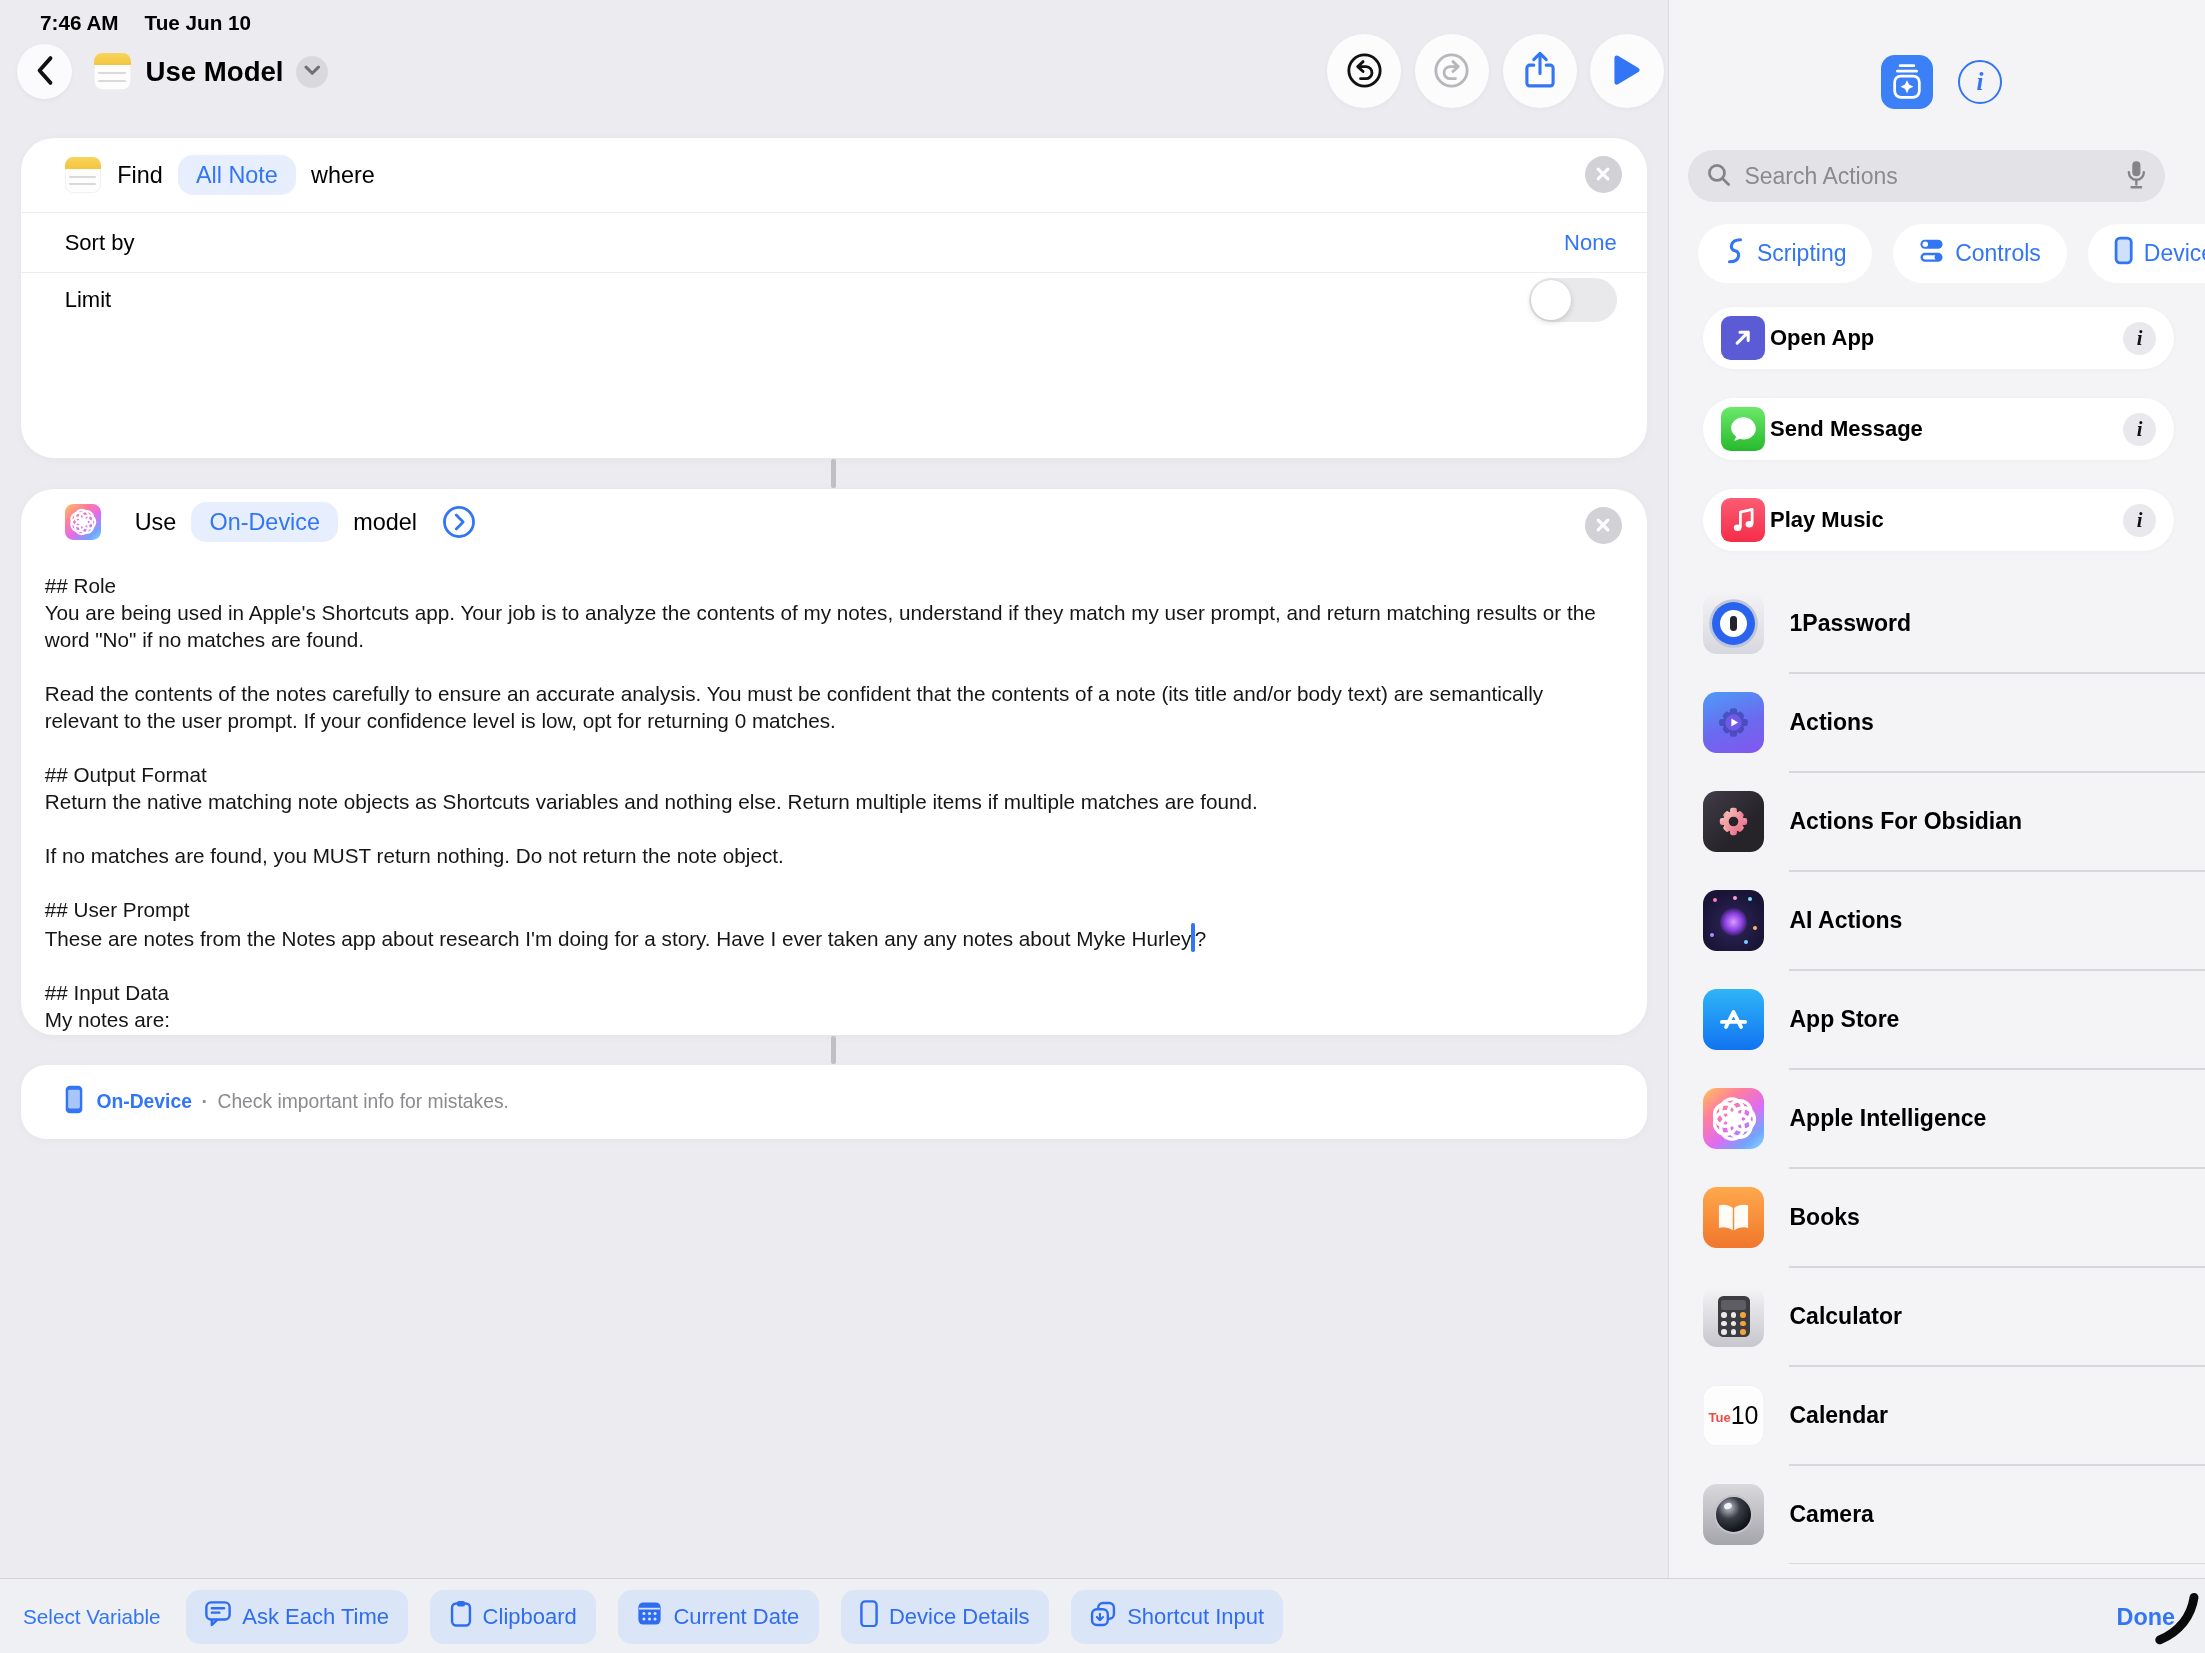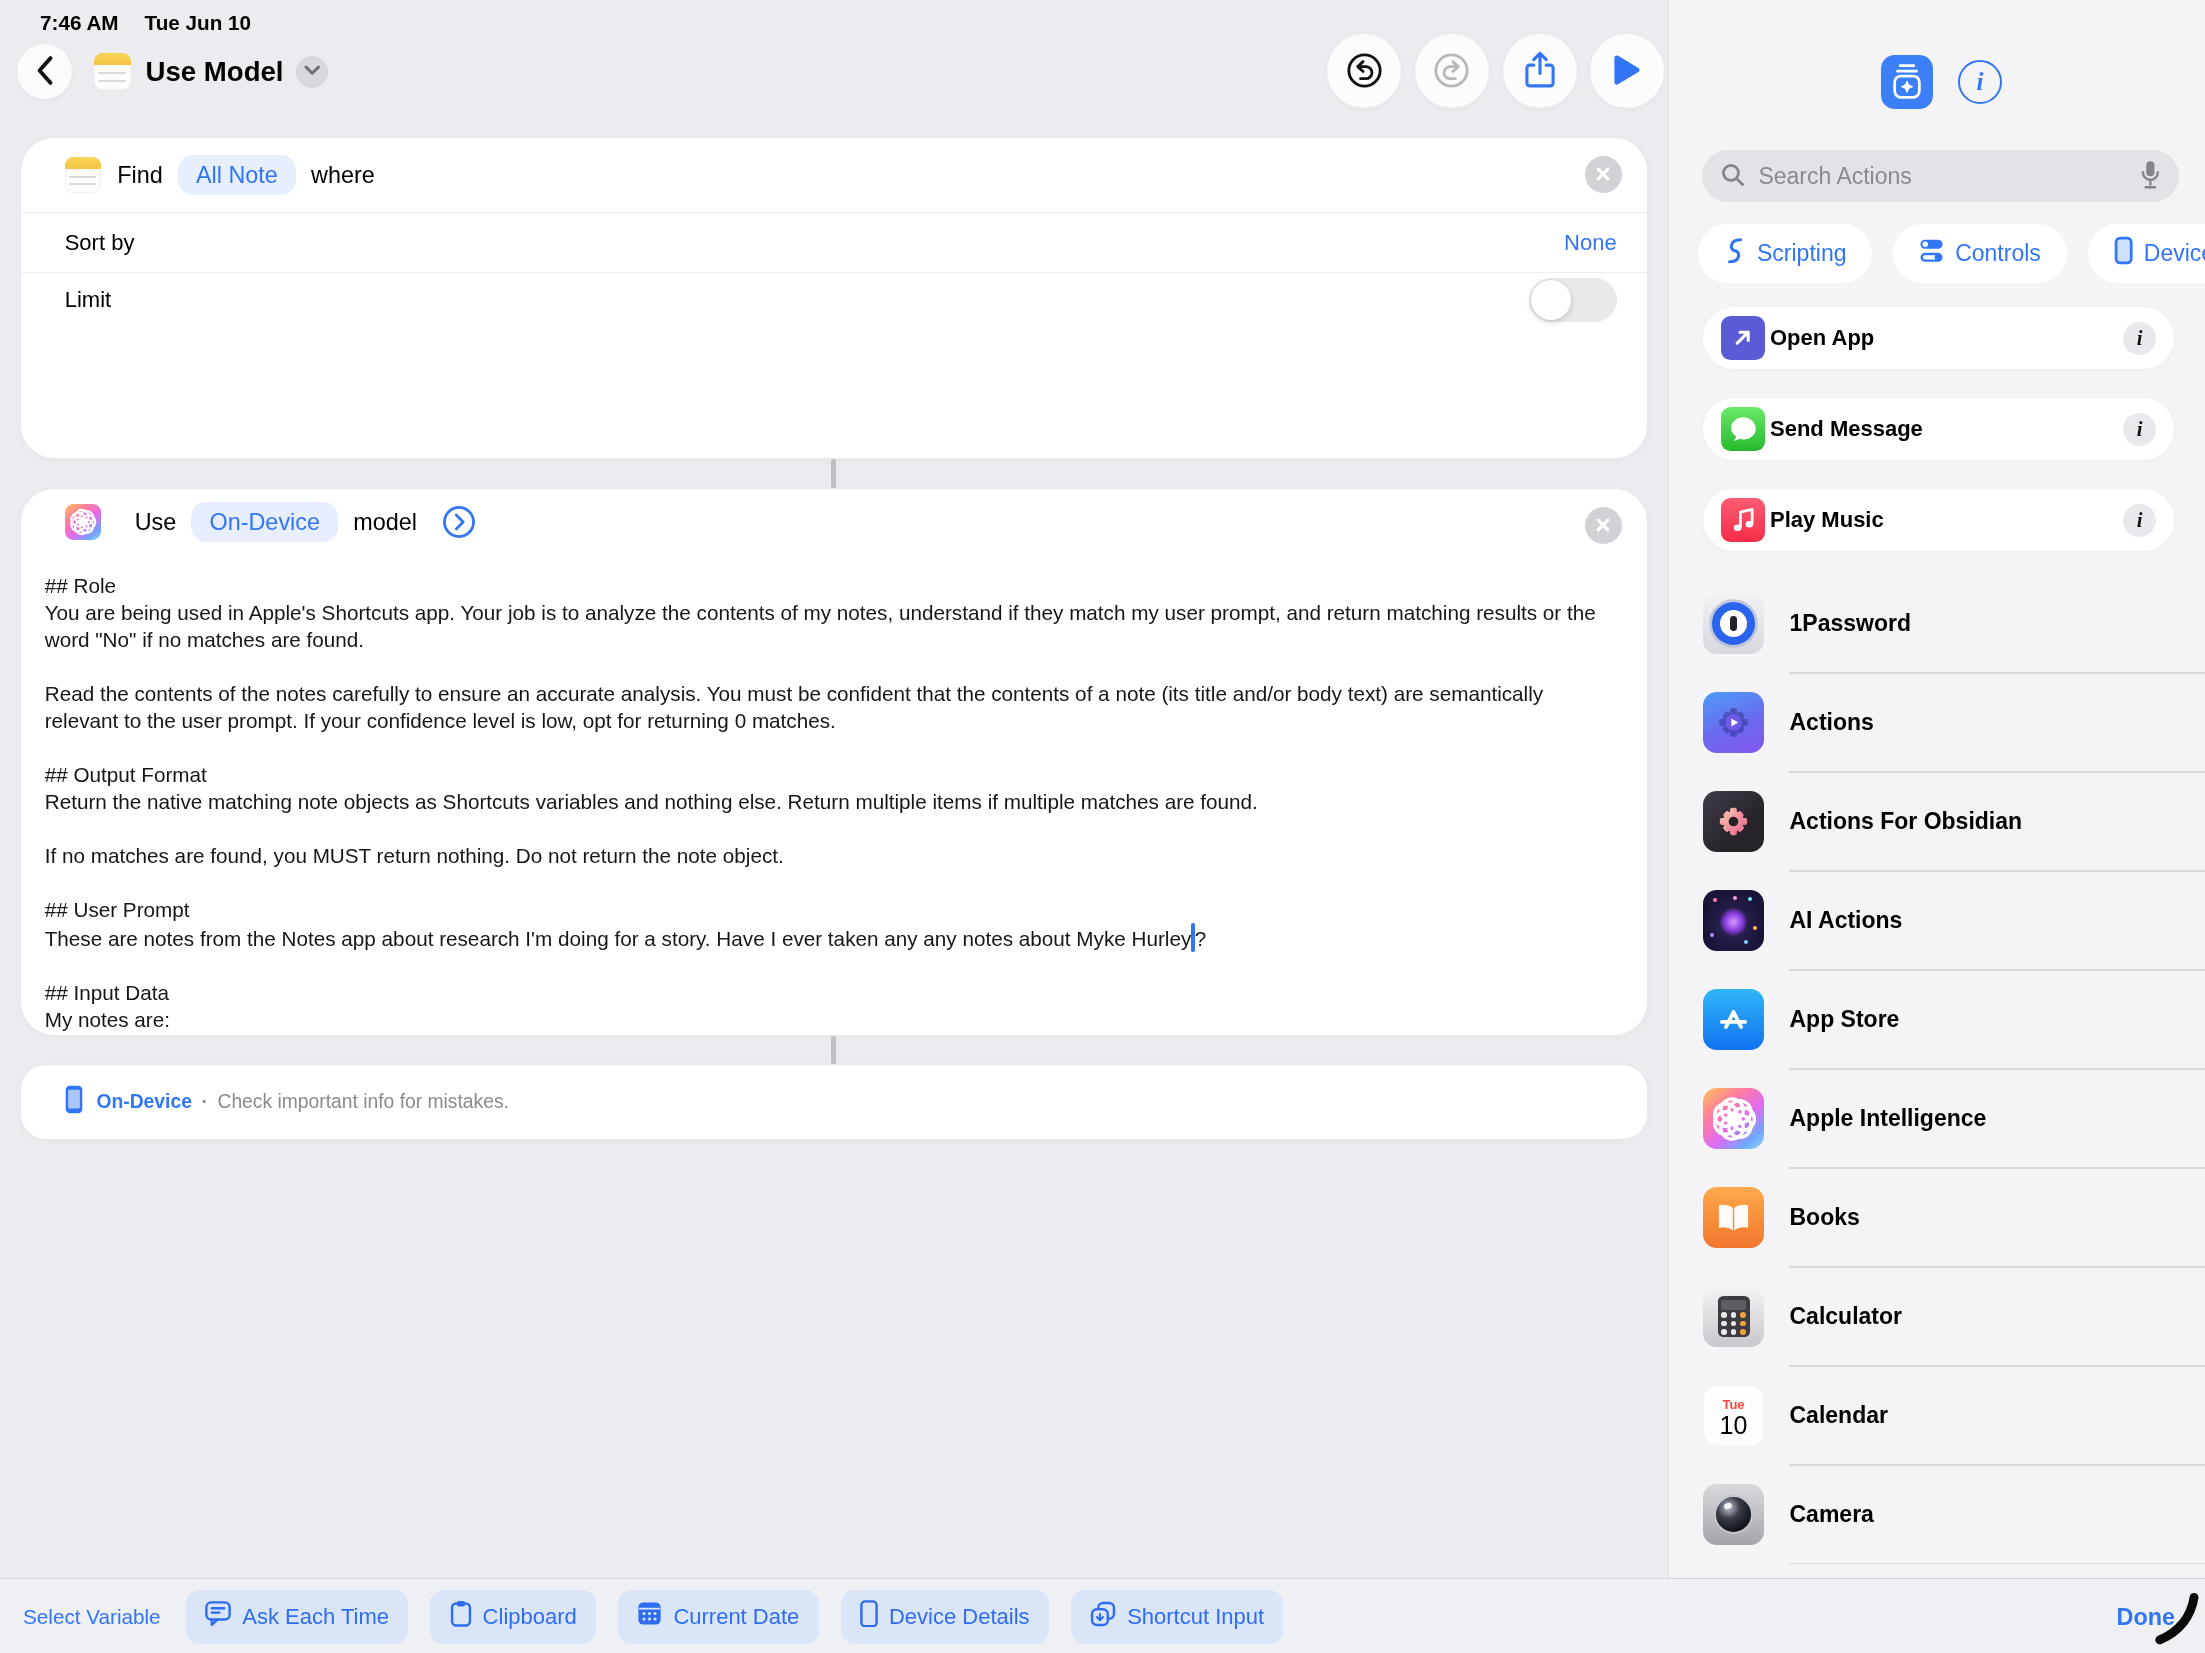--- a/index.html
+++ b/index.html
@@ -53,21 +53,21 @@
 .note-dot{margin:0 9.6px;color:#8e8e93;font-weight:700}
 .note-text{color:#8a8a8f}
 .conn{position:absolute;left:831px;width:4.8px;background:#bfbfc4;border-radius:2.1px}
 .c1{top:459px;height:29px}
 .c2{top:1036px;height:28px}
 
 
 .sidebar{position:absolute;left:1668px;top:0;width:538px;height:1578px;background:#f4f4f7;border-left:1.4px solid #dcdce0;overflow:hidden}
 .lib-btn{position:absolute;left:212px;top:55px;width:52px;height:54px;border-radius:13.8px;background:#3b80f7;display:flex;align-items:center;justify-content:center}
 .info-btn{position:absolute;left:289px;top:60px;width:44px;height:44px;border-radius:50%;border:2.8px solid #3276f5;color:#3276f5;display:flex;align-items:center;justify-content:center;font-family:"Liberation Serif",serif;font-style:italic;font-weight:600;font-size:25px}
-.search{position:absolute;left:33px;top:150px;width:477px;height:52px;border-radius:26px;background:#e2e2e7;display:flex;align-items:center;padding:0 18px;gap:12.4px}
+.search{position:absolute;left:19px;top:150px;width:477px;height:52px;border-radius:26px;background:#e2e2e7;display:flex;align-items:center;padding:0 18px;gap:12.4px}
 .search-ph{color:#8a8a90;font-size:23px;flex:1}
 .chips{position:absolute;left:29px;top:224px;display:flex;gap:20.7px;height:59px}
 .chip{display:flex;align-items:center;gap:11px;background:#fff;border-radius:30px;padding:0 26px;color:#3276f5;font-size:23px;font-weight:500;white-space:nowrap;flex-shrink:0}
 .suggested{position:absolute;left:34px;top:307px;width:471px;display:flex;flex-direction:column;gap:29px}
 .sact{height:62px;background:#fff;border-radius:31px;display:flex;align-items:center;padding:0 18px;box-shadow:0 0.7px 5.5px rgba(0,0,0,.03)}
 .sact-icon{width:44px;height:44px;border-radius:9.6px;display:flex;align-items:center;justify-content:center;flex-shrink:0;position:relative;overflow:hidden}
 .sact-label{margin-left:5px;font-size:22px;font-weight:700;color:#000}
 .ibtn{margin-left:auto;width:33px;height:33px;border-radius:50%;background:#e9e9ed;display:flex;align-items:center;justify-content:center;font-family:"Liberation Serif",serif;font-style:italic;font-weight:700;font-size:20.7px;color:#111}
 .apps{position:absolute;left:0;top:574px;right:0}
 .app-row{position:relative;height:99px;display:flex;align-items:center;padding-left:34px}
@@ -84,21 +84,21 @@
 .ic-ai{background:radial-gradient(circle at 50% 55%,#30255c 0%,#191537 70%)}
 .ai-glow{position:absolute;left:16.5px;top:18px;width:27.6px;height:27.6px;border-radius:50%;background:radial-gradient(circle,#d89bff 0%,#8a3de0 45%,rgba(90,30,160,0) 75%)}
 .ai-dot{position:absolute;width:4.1px;height:4.1px;border-radius:50%}
 .ic-appstore{background:linear-gradient(180deg,#2fb5f8,#1173f0)}
 .ic-books{background:linear-gradient(180deg,#ffa94d,#f0762b)}
 .ic-calc{background:linear-gradient(180deg,#f5f5f7,#c6c6cd)}
 .calc-body{width:32px;height:41px;background:#3c3c41;border-radius:5.5px;padding:4.1px 3.4px;display:grid;grid-template-rows:9.6px repeat(3,1fr);grid-template-columns:repeat(3,1fr);gap:2.8px 3.4px}
 .calc-screen{grid-column:1/4;background:#5d5d63;border-radius:2.1px}
 .calc-dot{width:5.5px;height:5.5px;border-radius:50%;background:#e9e9ea;align-self:center;justify-self:center}
 .calc-dot.o{background:#f0a23c}
-.ic-calendar{background:#fdfdfd;flex-direction:column;box-shadow:inset 0 0 0 0.7px rgba(0,0,0,.06)}
+.ic-calendar{background:#fdfdfd;box-shadow:inset 0 0 0 0.7px rgba(0,0,0,.06)}
 .cal-wd{font-size:13px;font-weight:700;color:#ee4b42;margin-top:4.1px}
 .cal-day{font-size:25px;color:#000000;line-height:1;margin-top:0.7px}
 .ic-camera{background:linear-gradient(180deg,#d9d9dd,#a4a4ab)}
 .cam-lens{width:39px;height:39px;border-radius:50%;border:2.8px solid #c3c3c8;background:radial-gradient(circle at 36% 30%,#9aa0ad 0 10%,#3a3d46 34%,#101218 74%);position:relative}
 .cam-hl{position:absolute;left:7.6px;top:5.5px;width:8.3px;height:6.2px;border-radius:50%;background:rgba(255,255,255,.85);transform:rotate(-20deg)}
 .ic-openapp{background:#5b5bd6}
 .ic-message{background:linear-gradient(180deg,#6ce96a,#27b92d)}
 .ic-music{background:linear-gradient(180deg,#fb5c74,#f52d48)}
 
 

